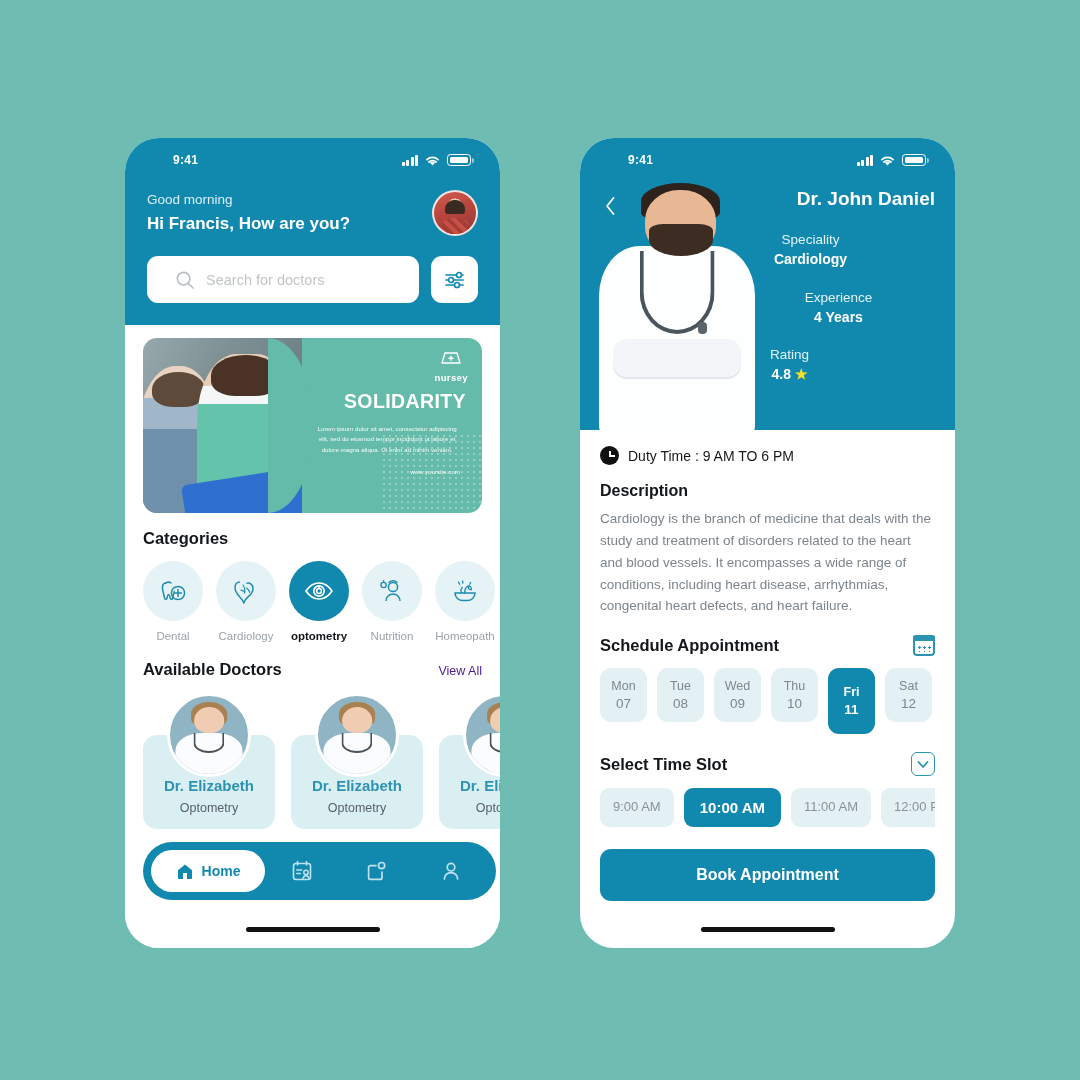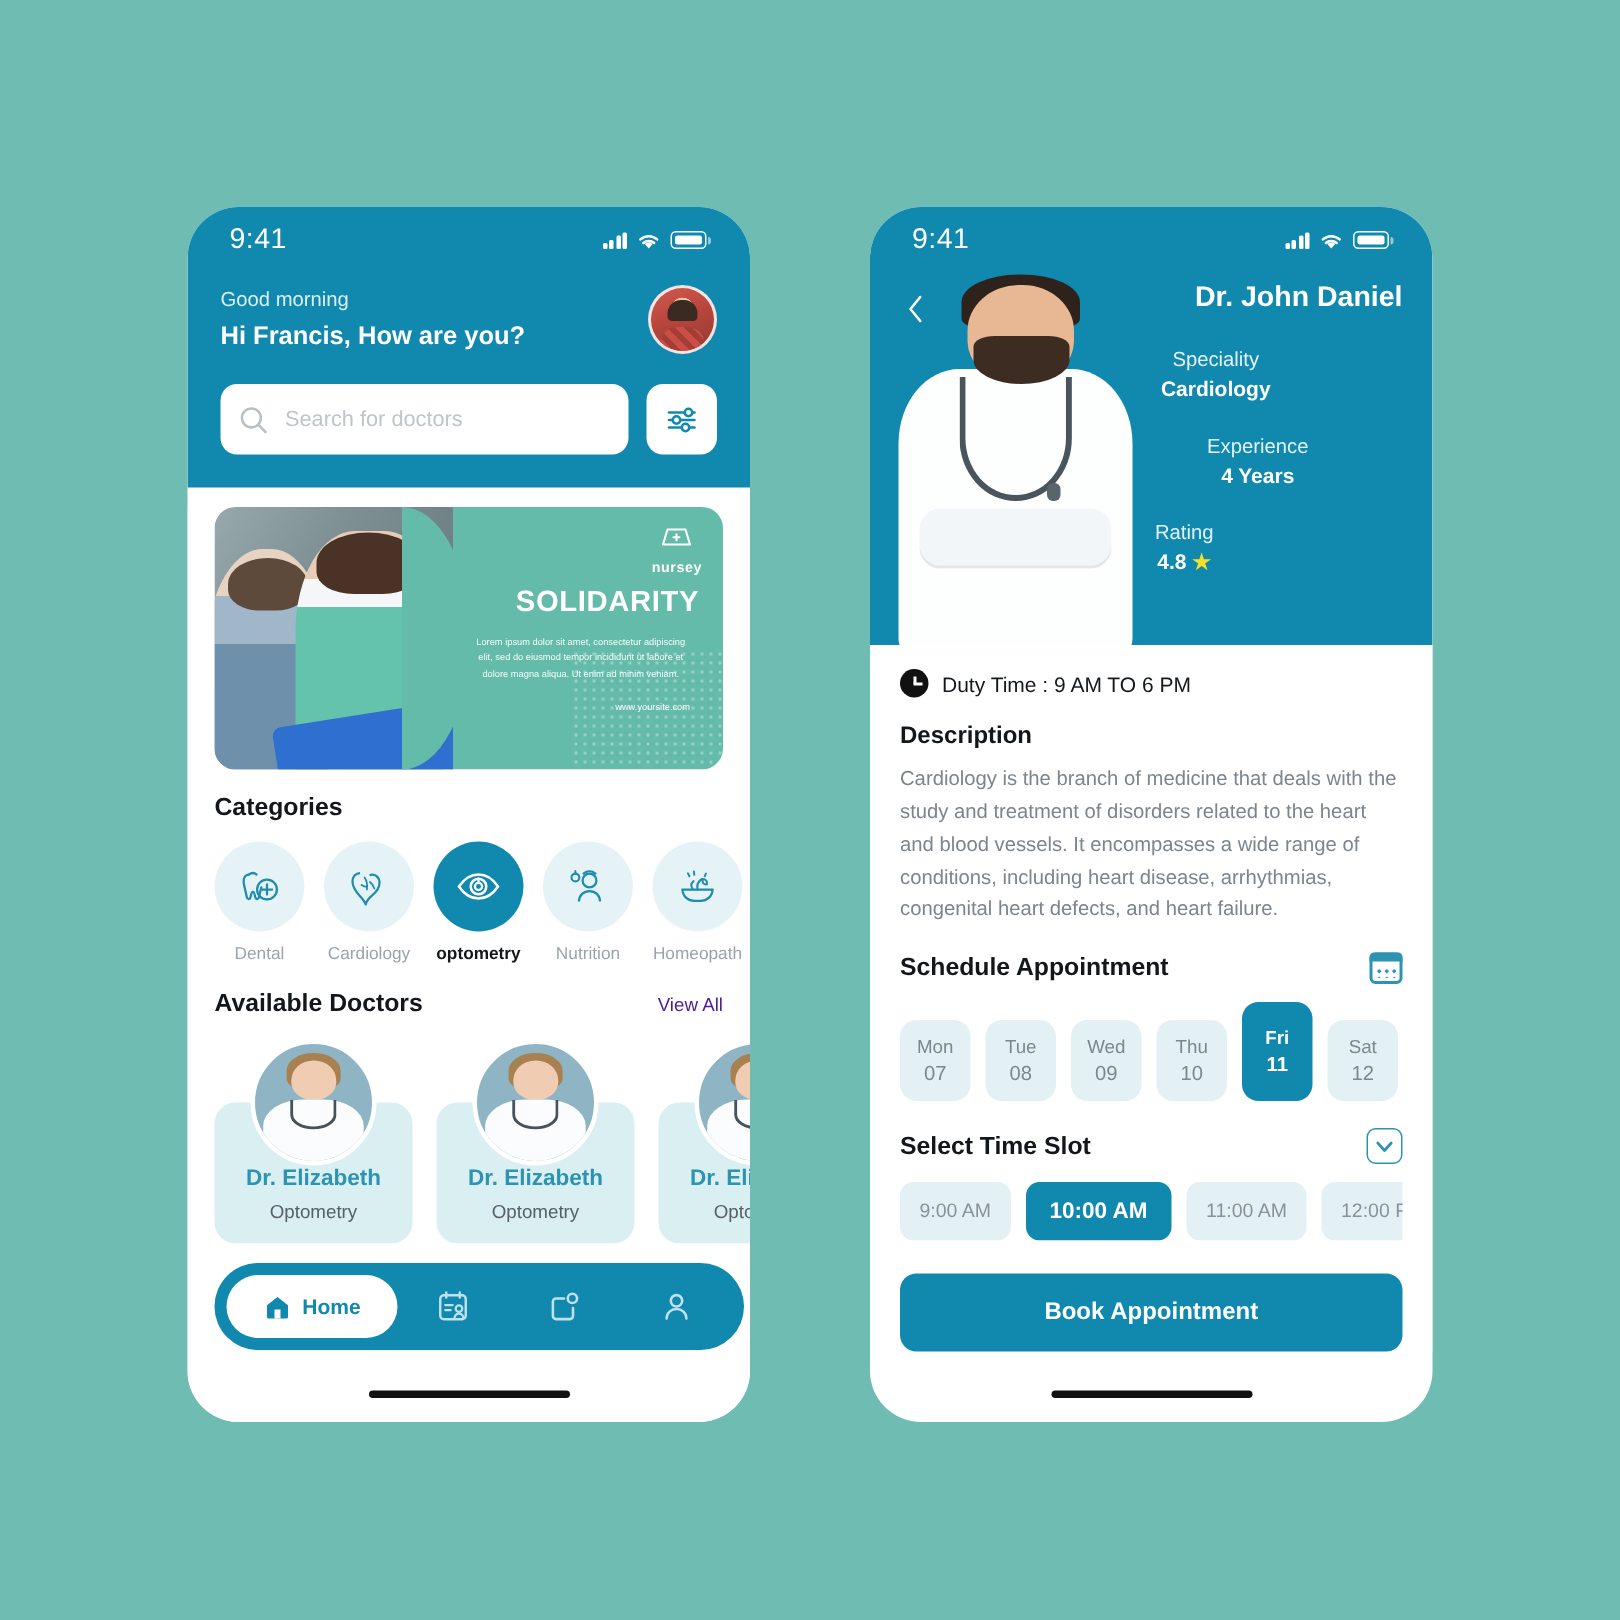--- a/index.html
+++ b/index.html
@@ -20,21 +20,21 @@
   }
   #phone-home { left: 125px; top: 138px; width: 375px; height: 810px; }
   #phone-detail { left: 580px; top: 138px; width: 375px; height: 810px; }
 
   
   .statusbar {
     height: 44px; display: flex; align-items: center;
     justify-content: space-between; padding: 0 26px 0 28px;
     color: #fff;
   }
-  .sb-time { font-size: 19px; font-weight: normal; letter-spacing: .3px; }
+  .sb-time { font-size: 12px; font-weight: bold; letter-spacing: .3px; margin-left: 20px; }
   .sb-icons { display: flex; align-items: center; gap: 6px; }
   .bars { display: flex; align-items: flex-end; gap: 1.5px; height: 11px; }
   .bars i { display:block; width: 3px; background: #fff; border-radius: 1px; }
   .bars i:nth-child(1){height:4px}.bars i:nth-child(2){height:6px}
   .bars i:nth-child(3){height:8.5px}.bars i:nth-child(4){height:11px}
   .batt { width: 24px; height: 12px; border: 1.6px solid #fff; border-radius: 3.5px; padding: 1.6px; }
   .batt span { display:block; width: 100%; height: 100%; background:#fff; border-radius:1.5px; }
   .batt-tip { width: 2px; height: 5px; background: #fff; opacity:.55; border-radius:0 2px 2px 0; margin-left:1px; }
 
   
@@ -49,21 +49,21 @@
     border: 2px solid rgba(255,255,255,.85); position: relative; overflow: hidden; flex: none;
   }
   .avatar::before{content:"";position:absolute;left:50%;top:18%;transform:translateX(-50%);
     width:20px;height:14px;background:#3a2a22;border-radius:9px 9px 3px 3px;}
   .avatar::after{content:"";position:absolute;left:50%;top:62%;transform:translateX(-50%);
     width:30px;height:24px;border-radius:12px 12px 0 0;
     background:repeating-linear-gradient(45deg,#c94e45 0 4px,#a33d36 4px 8px);}
   .search-row { display:flex; align-items:center; gap: 12px; padding: 20px 22px 0 22px; }
   .search-box {
     flex: 1; height: 47px; background:#fff; border-radius: 11px;
-    display:flex; align-items:center; gap: 11px; padding: 0 12px;
+    display:flex; align-items:center; gap: 11px; padding: 0 28px;
   }
   .search-ph { color:#BFC5C8; font-size:14.5px; }
   .filter-btn {
     width: 47px; height: 47px; background:#fff; border-radius: 11px; flex:none;
     display:flex; align-items:center; justify-content:center;
   }
 
   
   .home-body { padding: 0 0 0 0; height: 100%; background:#fff; }
   .banner {
@@ -182,21 +182,21 @@
 
   .row-head { display:flex; align-items:center; justify-content:space-between; margin-top:18px; }
   .cal-ic { width:22px;height:21px;border:2px solid #2D93B2;border-radius:4px;position:relative;}
   .cal-ic::before{content:"";position:absolute;left:-2px;right:-2px;top:-2px;height:6px;
     background:#2D93B2;border-radius:3px 3px 0 0;}
   .cal-dots{position:absolute;left:2px;right:2px;top:8px;height:7px;
     background-image:radial-gradient(#2D93B2 1px, transparent 1.2px);background-size:5px 5px;}
   .chev-box { width:24px;height:24px;border:1.8px solid #2D93B2;border-radius:6px;
     display:flex;align-items:center;justify-content:center;}
 
-  .dates { display:flex; gap:10px; margin-top:12px; overflow:hidden; align-items:flex-end; }
+  .dates { display:flex; gap:10px; margin-top:12px; overflow:hidden; align-items:flex-start; }
   .date { width:47px; flex:none; background:#E3F1F5; border-radius:11px; padding:11px 0;
     text-align:center; color:#7D878D; }
   .date .d1 { font-size:12.5px; }
   .date .d2 { font-size:13.5px; margin-top:3px; }
   .date.active { background:#1189AF; color:#fff; padding:17px 0; }
   .date.active .d1, .date.active .d2 { font-weight:bold; }
 
   .slots { display:flex; gap:10px; margin-top:12px; overflow:hidden; }
   .slot { flex:none; background:#E3F1F5; border-radius:9px; padding:11px 13px;
     font-size:13px; color:#8A9298; white-space:nowrap; }

